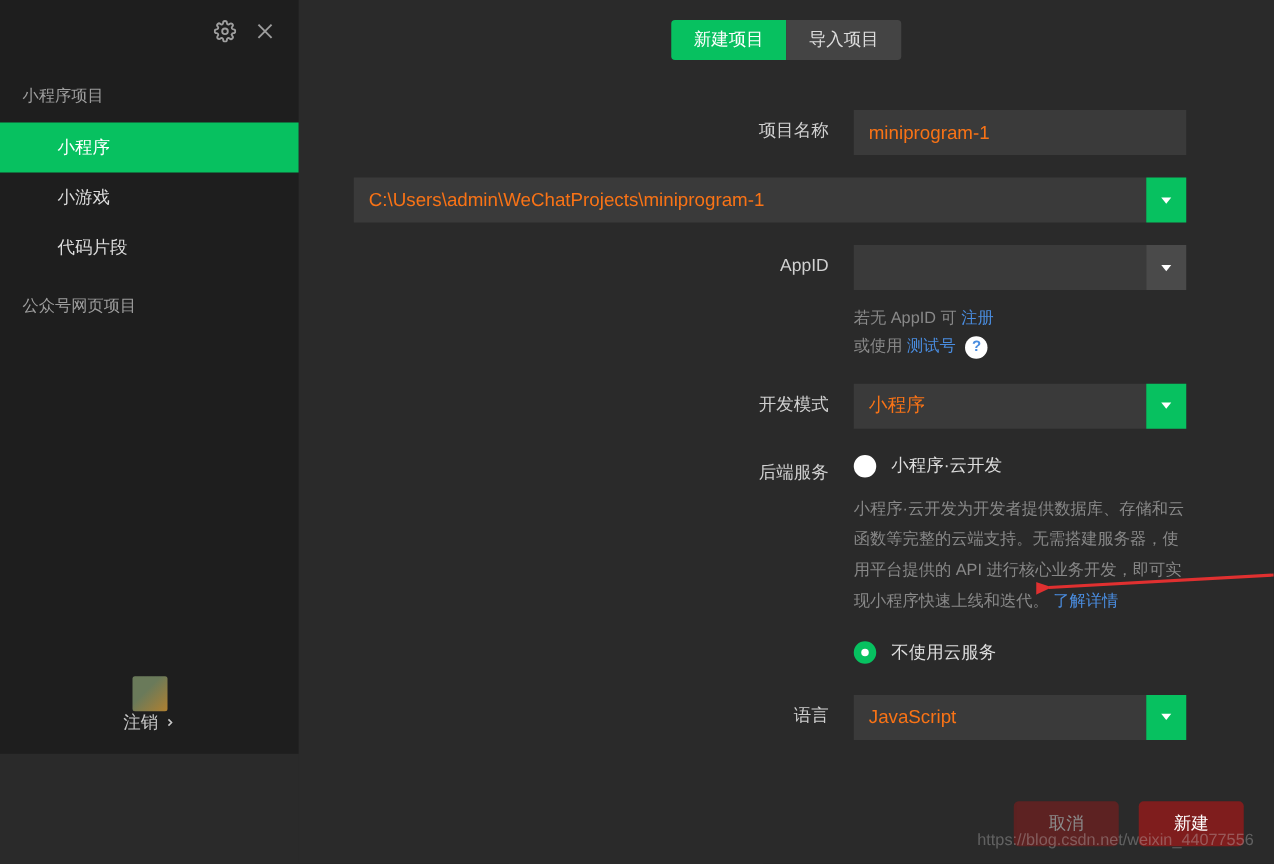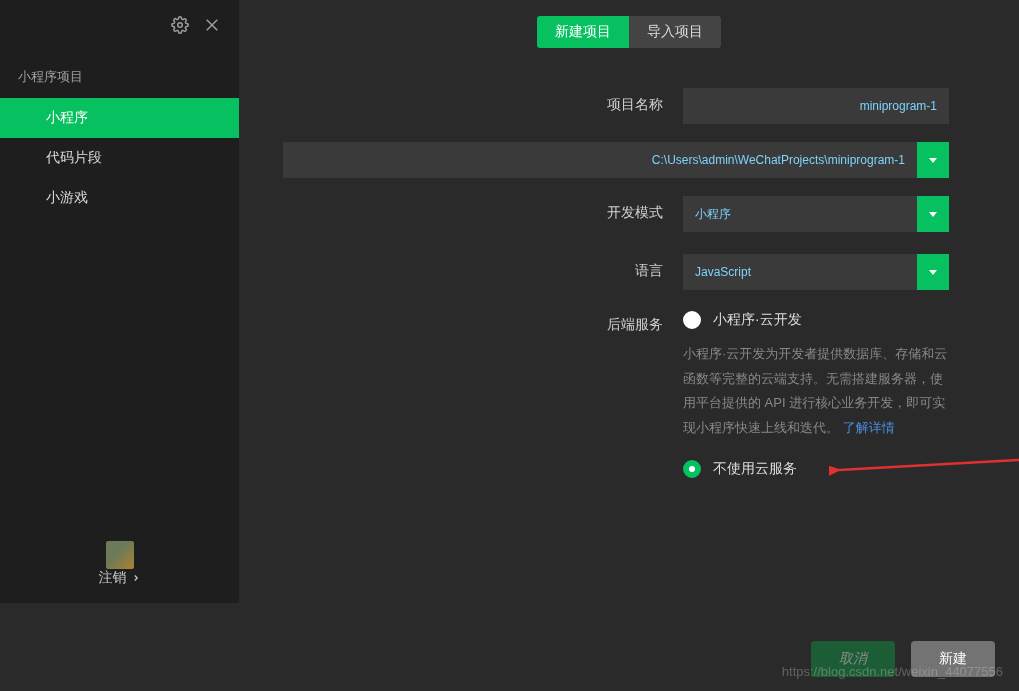--- a/index.html
+++ b/index.html
@@ -114,27 +114,26 @@
       color: #d0d0d0;
       flex-shrink: 0;
       margin-left: 240px;
     }
     .form-control { flex: 1; }
     .input, .select {
       width: 100%;
       height: 36px;
       background: #3a3a3a;
       border: none;
-      color: #7dd3fc;
+      color: #f97316;
       padding: 0 12px;
-      font-size: 12px;
+      font-size: 15px;
       outline: none;
       display: flex;
       align-items: center;
-      text-align: right;
     }
     .input-with-btn, .select-wrap {
       display: flex;
       width: 100%;
     }
     .input-with-btn .input, .select-wrap .select { flex: 1; border-radius: 0; }
     .sel-btn {
       width: 32px; height: 36px;
       background: #07c160;
       display: flex;
@@ -217,22 +216,22 @@
       gap: 16px;
     }
     .btn {
       height: 36px;
       padding: 0 28px;
       border: none;
       border-radius: 4px;
       font-size: 14px;
       cursor: pointer;
     }
-    .btn-cancel { background: #15803d; color: #ccc; opacity: 0.6; font-style: italic; }
-    .btn-create { background: #737373; color: #fff; font-family: Liberation Mono, monospace; }
+    .btn-cancel { background: #7f1d1d; color: #ccc; opacity: 0.6; }
+    .btn-create { background: #7f1d1d; color: #fff; font-family: Liberation Mono, monospace; }
     .watermark {
       position: absolute;
       right: 16px;
       bottom: 12px;
       color: rgba(200,200,200,0.35);
       font-size: 13px;
       pointer-events: none;
     }
   </style>
 </head>
@@ -249,23 +248,24 @@
     <span class="icon-close">
       <svg width="18" height="18" viewBox="0 0 24 24" fill="none" stroke="currentColor" stroke-width="2">
           <line x1="5" y1="5" x2="19" y2="19"></line>
           <line x1="19" y1="5" x2="5" y2="19"></line>
         </svg>
     </span>
   </div>
 
   <div class="section-title">小程序项目</div>
   <div class="nav-item active">小程序</div>
+  <div class="nav-item">小游戏</div>
   <div class="nav-item">代码片段</div>
-  <div class="nav-item">小游戏</div>
-
+
+  <div class="section-title">公众号网页项目</div>
 
   <div class="sidebar-bottom">
     <div class="avatar"></div>
     <div class="logout">
       <span>注销</span>
       <svg width="10" height="10" viewBox="0 0 24 24" fill="none" stroke="currentColor" stroke-width="3">
           <polyline points="9 6 15 12 9 18"></polyline>
         </svg>
     </div>
   </div>
@@ -289,58 +289,74 @@
       <div class="form-control">
         <div class="input-with-btn">
           <input class="input" value="C:\Users\admin\WeChatProjects\miniprogram-1" style="">
           <div class="sel-btn">
             <span class="chevron-down"></span>
           </div>
         </div>
       </div>
     </div>
 
+    <div class="form-row">
+      <div class="form-label">AppID</div>
+      <div class="form-control">
+        <div class="input-with-btn">
+          <input class="input" value="" style="">
+          <div class="sel-btn gray">
+            <span class="chevron-down"></span>
+          </div>
+        </div>
+        <div class="hint">
+          <span>若无 AppID 可 </span><span class="link">注册</span><br>
+          <span>或使用 </span><span class="link">测试号</span>
+          <span class="help-badge">?</span>
+        </div>
+      </div>
+    </div>
 
     <div class="form-row">
       <div class="form-label">开发模式</div>
       <div class="form-control">
         <div class="select-wrap">
           <div class="select">小程序</div>
           <div class="sel-btn">
             <span class="chevron-down"></span>
           </div>
         </div>
       </div>
     </div>
 
+    <div class="form-row">
+      <div class="form-label">后端服务</div>
+      <div class="form-control">
+        <div class="radio-row">
+          <span class="radio"></span>
+          <span>小程序·云开发</span>
+        </div>
+        <div class="backend-desc">
+          <span>小程序·云开发为开发者提供数据库、存储和云函数等完整的云端支持。无需搭建服务器，使用平台提供的 API 进行核心业务开发，即可实现小程序快速上线和迭代。 </span><span class="link">了解详情</span>
+        </div>
+        <div class="radio-row">
+          <span class="radio checked"></span>
+          <span>不使用云服务</span>
+        </div>
+      </div>
+    </div>
+
     <div class="form-row" style="margin-top:22px;">
       <div class="form-label">语言</div>
       <div class="form-control">
         <div class="select-wrap">
           <div class="select">JavaScript</div>
           <div class="sel-btn">
             <span class="chevron-down"></span>
           </div>
-        </div>
-      </div>
-    </div>
-
-    <div class="form-row">
-      <div class="form-label">后端服务</div>
-      <div class="form-control">
-        <div class="radio-row">
-          <span class="radio"></span>
-          <span>小程序·云开发</span>
-        </div>
-        <div class="backend-desc">
-          <span>小程序·云开发为开发者提供数据库、存储和云函数等完整的云端支持。无需搭建服务器，使用平台提供的 API 进行核心业务开发，即可实现小程序快速上线和迭代。 </span><span class="link">了解详情</span>
-        </div>
-        <div class="radio-row">
-          <span class="radio checked"></span>
-          <span>不使用云服务</span>
         </div>
       </div>
     </div>
   </div>
 
   <svg class="arrow-annot" width="200" height="30">
     <defs>
       <marker id="ah" markerWidth="10" markerHeight="8" refX="1" refY="4" orient="auto">
         <polygon points="10 0, 0 4, 10 8" fill="#e03030"></polygon>
       </marker>

